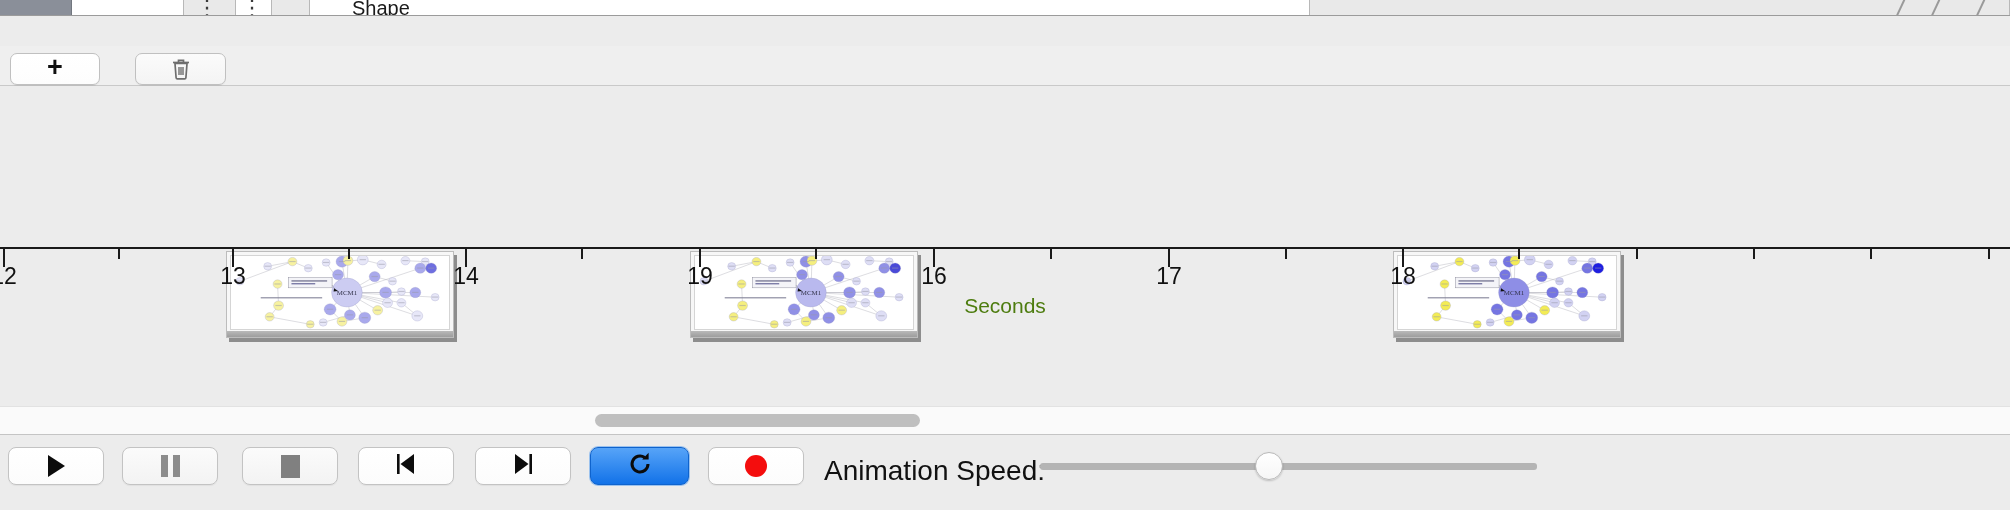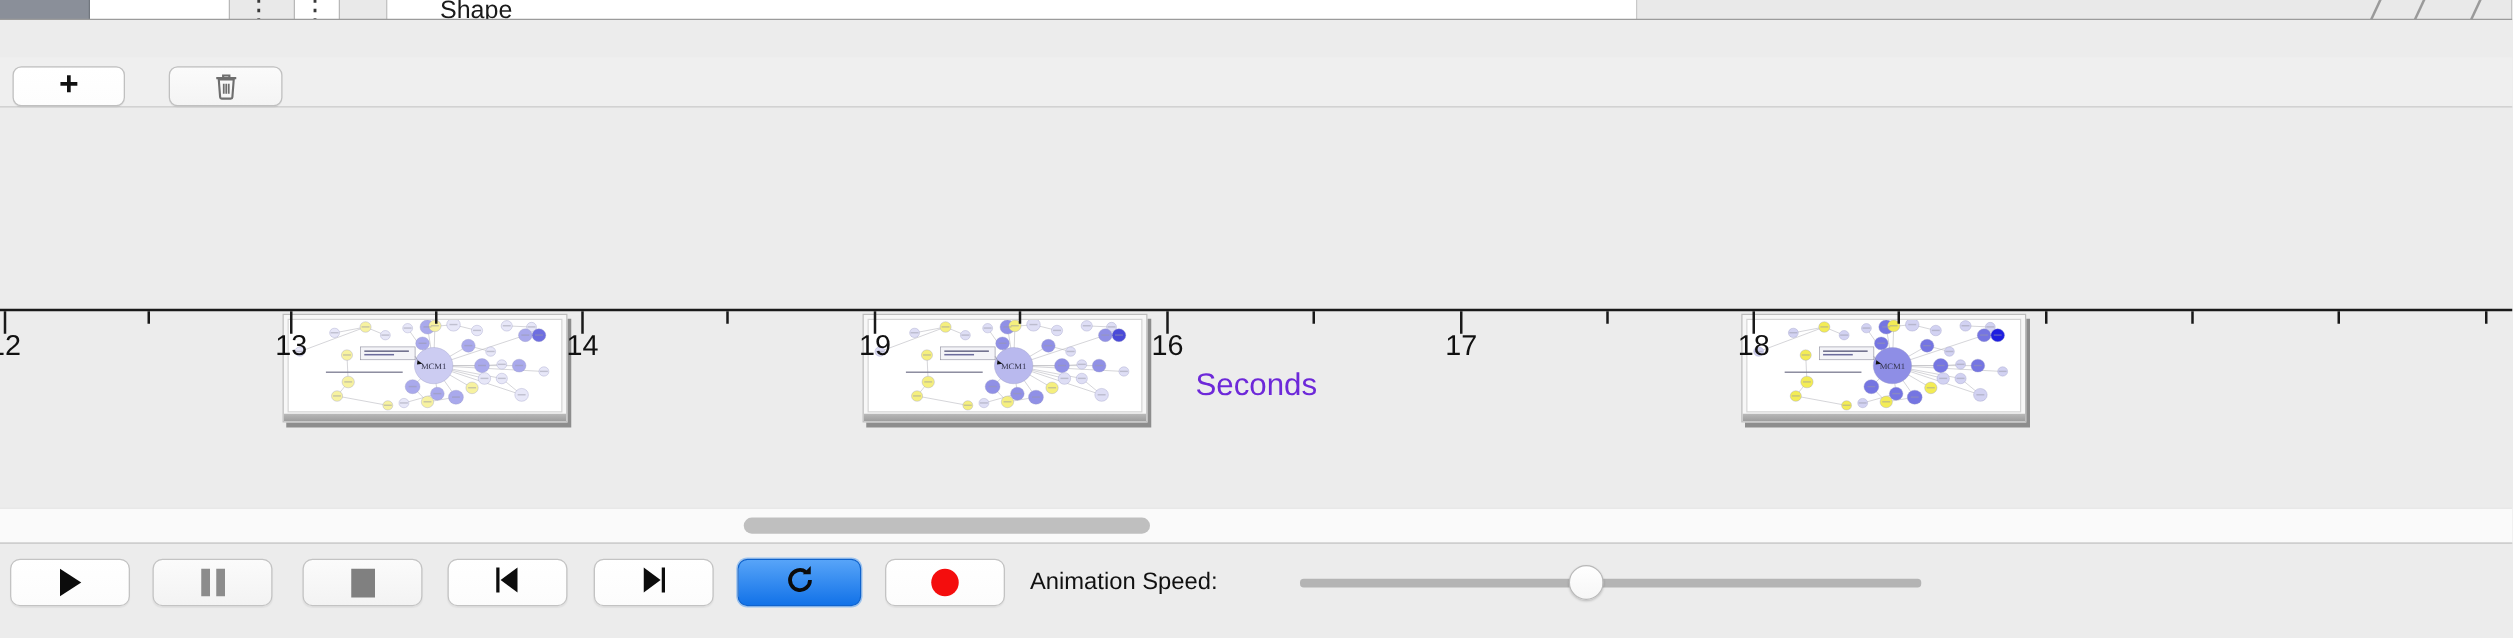--- a/index.html
+++ b/index.html
@@ -77,21 +77,21 @@
 
   
   .axis-line { position: absolute; left: 0; top: 160px; width: 2010px; height: 2px;
     background: #1a1a1a; }
   .tick { position: absolute; background: #1a1a1a; width: 2px; }
   .tick.major { top: 162px; height: 18px; }
   .tick.minor { top: 162px; height: 10px; }
   .tick-label { position: absolute; top: 176px; font-size: 23px; color: #111;
     transform: translateX(-50%); white-space: nowrap; }
   .axis-title { position: absolute; top: 207px; width: 2010px; text-align: center;
-    font-size: 25px; color: #6d28d9; }
+    font-size: 21px; color: #4d7c0f; }
 
   
   .scroll-track { position: absolute; left: 0; top: 406px; width: 2010px; height: 28px;
     background: #fafafa; border-top: 1px solid #e2e2e2; }
   .scroll-thumb { position: absolute; left: 595px; top: 7px; width: 325px; height: 13px;
     background: #bfbfbf; border-radius: 7px; cursor: default; }
 
   
   .controls { position: absolute; left: 0; top: 434px; width: 2010px; height: 76px;
     background: #ececec; border-top: 1px solid #c4c4c4; }
@@ -104,21 +104,21 @@
     border: 1px solid #0f63cd; box-shadow: 0 0 0 1px rgba(90,160,240,0.55); }
 
   #play-button   { left: 8px;   width: 96px; }
   #pause-button  { left: 122px; width: 96px; }
   #stop-button   { left: 242px; width: 96px; }
   #prev-frame-button { left: 358px; width: 96px; }
   #next-frame-button { left: 475px; width: 96px; }
   #loop-button   { left: 590px; width: 99px; }
   #record-button { left: 708px; width: 96px; }
 
-  .speed-label { position: absolute; left: 824px; top: 20px; font-size: 19px; color: #111; }
+  .speed-label { position: absolute; left: 824px; top: 20px; font-size: 28px; color: #111; }
   .slider { position: absolute; left: 1040px; top: 28px; width: 497px; height: 7px; }
   .slider .rail { position: absolute; left: 0; top: 0; width: 100%; height: 7px;
     background: #b4b4b4; border-radius: 3px; }
   .slider .thumb-knob { position: absolute; left: 228px; top: -11px; width: 28px; height: 28px;
     border-radius: 50%; background: linear-gradient(to bottom, #ffffff, #f6f6f6);
     border: 1px solid #b9b9b9; box-shadow: 0 1px 2px rgba(0,0,0,0.2); cursor: default; }
 
   .ico { display: block; }
   .ico-play  { width: 0; height: 0; border-left: 17px solid #0c0c0c;
     border-top: 11px solid transparent; border-bottom: 11px solid transparent; }

